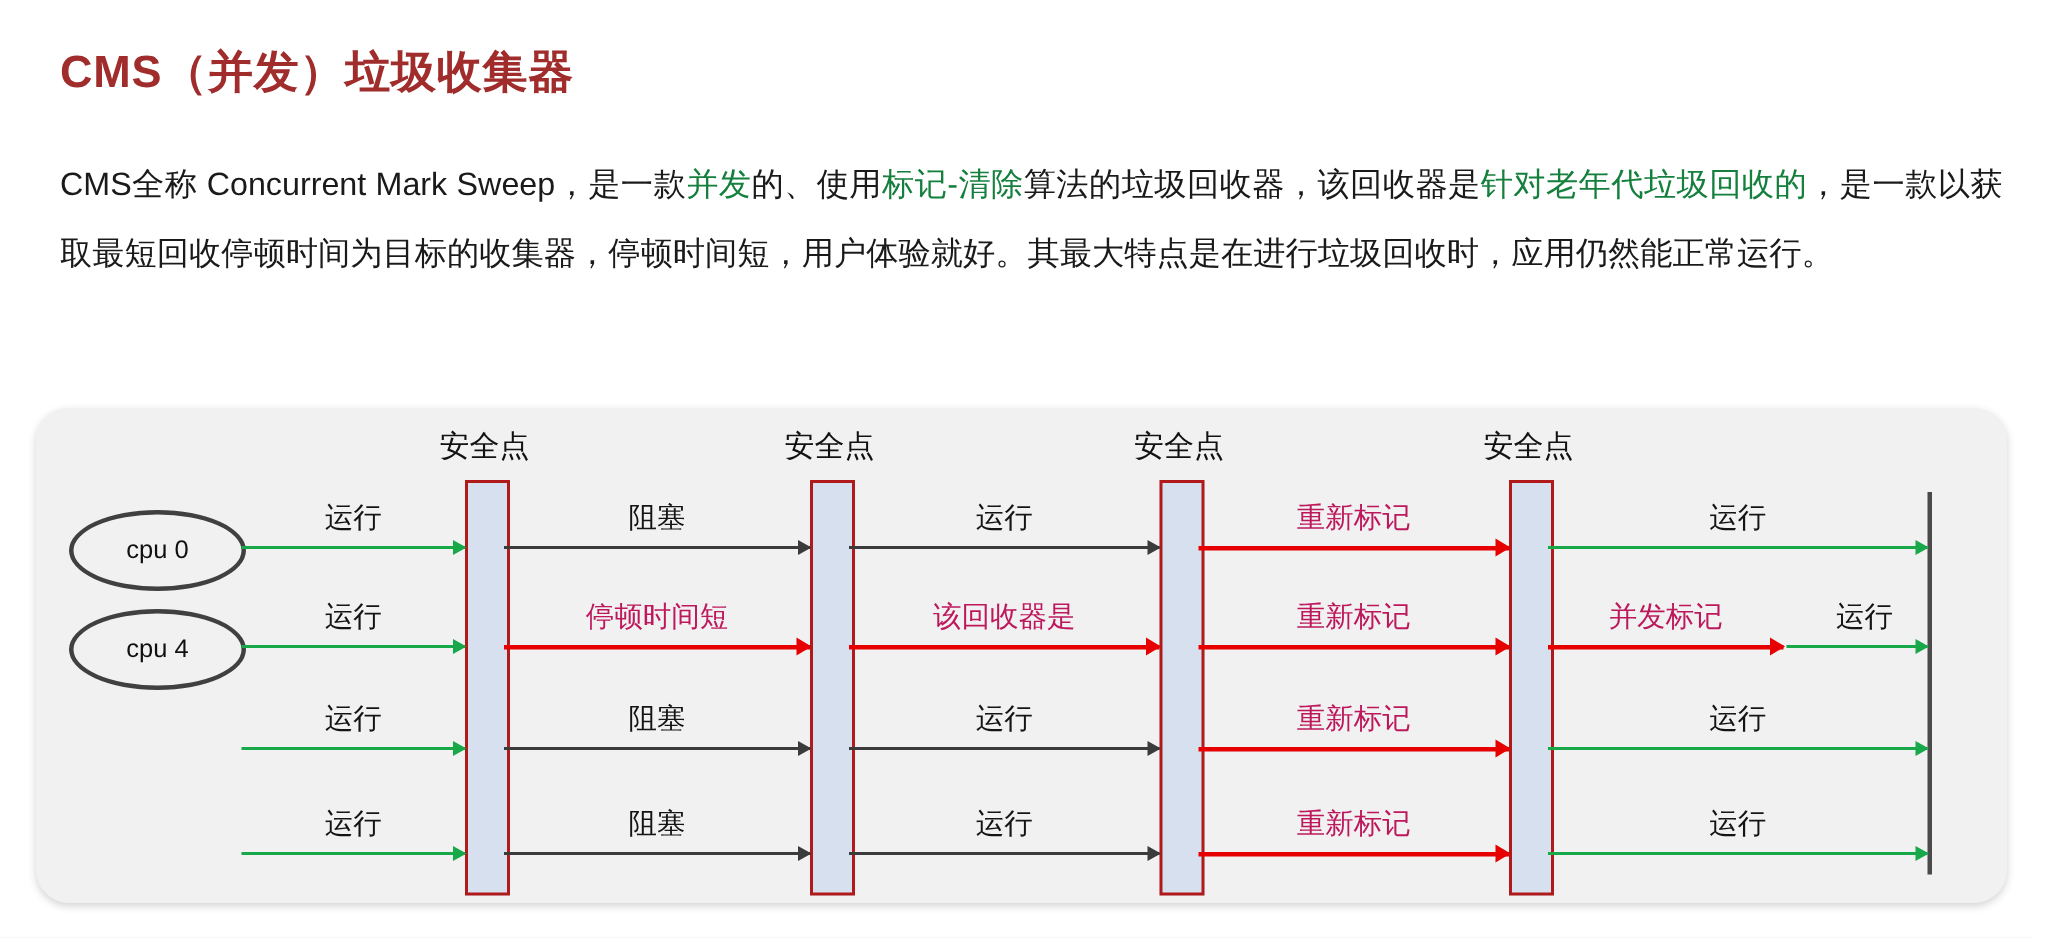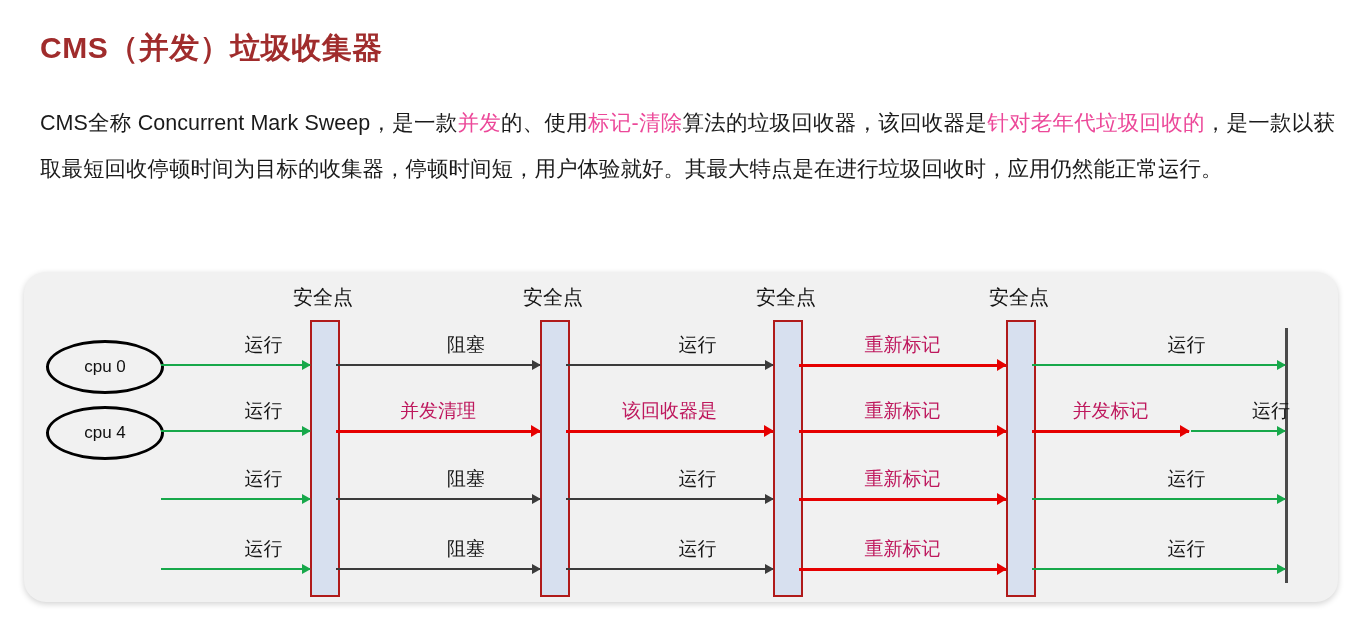--- a/index.html
+++ b/index.html
@@ -14,35 +14,35 @@
   .article-title{
     position:absolute;left:40px;top:8px;
     font-size:30px;font-weight:700;color:#a02c2c;letter-spacing:.5px;
     white-space:nowrap;
   }
   .article-body{
     position:absolute;left:40px;top:78px;width:1295px;
     font-size:21.5px;line-height:46px;color:#1a1a1a;
     text-align:justify;
   }
-  .hl{color:#ec4899;}
+  .hl{color:#15803d;}
 
   
   .diagram{
     position:absolute;left:24px;top:272px;width:1314px;height:330px;
     background:#f1f1f1;border-radius:22px;
     box-shadow:0 2px 6px rgba(0,0,0,.18);
     overflow:hidden;
   }
   .diagram-inner{position:absolute;inset:0;}
 
   
   .cpu{
     position:absolute;width:112px;height:48px;
-    border:3px solid #000000;border-radius:50%;
+    border:3px solid #404040;border-radius:50%;
     background:transparent;
     display:flex;align-items:center;justify-content:center;
     font-size:17px;color:#101010;
   }
 
   
   .safepoint-bar{
     position:absolute;width:26px;
     background:#d7e0ef;border:2.5px solid #b01a1a;
   }
@@ -66,21 +66,21 @@
   .arrow.green::after{border-left:9px solid #17a84a;}
   .arrow.black{background:#3b3b3b;}
   .arrow.black::after{border-left:9px solid #3b3b3b;}
   .arrow.red{background:#e60000;height:2.5px;}
   .arrow.red::after{border-left:10px solid #e60000;border-top:6px solid transparent;border-bottom:6px solid transparent;}
 
   .arrow-label{
     position:absolute;font-size:19px;white-space:nowrap;
     transform:translateX(-50%);
   }
-  .arrow-label.green,.arrow-label.black{color:#141414;margin-left:28px;}
+  .arrow-label.green,.arrow-label.black{color:#141414;}
   .arrow-label.red{color:#be185d;}
 </style>
 </head>
 <body>
 
 <div class="page">
 
   <h1 class="article-title">CMS（并发）垃圾收集器</h1>
 
   <p class="article-body"><span>CMS全称 Concurrent Mark Sweep，是一款</span><span class="hl">并发</span><span>的、使用</span><span class="hl">标记-清除</span><span>算法的垃圾回收器，该回收器是</span><span class="hl">针对老年代垃圾回收的</span><span>，是一款以获取最短回收停顿时间为目标的收集器，停顿时间短，用户体验就好。其最大特点是在进行垃圾回收时，应用仍然能正常运行。</span></p>
@@ -108,21 +108,21 @@
         <div class="arrow-label black" style="left: 414px; top: 60px;">阻塞</div>
         <div class="arrow black" style="left: 542px; top: 92px; width: 207px;"></div>
         <div class="arrow-label black" style="left: 645.5px; top: 60px;">运行</div>
         <div class="arrow red" style="left: 775px; top: 92px; width: 207px;"></div>
         <div class="arrow-label red" style="left: 878.5px; top: 60px;">重新标记</div>
         <div class="arrow green" style="left: 1008px; top: 92px; width: 253px;"></div>
         <div class="arrow-label green" style="left: 1134.5px; top: 60px;">运行</div>
         <div class="arrow green" style="left: 137px; top: 158px; width: 149px;"></div>
         <div class="arrow-label green" style="left: 211.5px; top: 126px;">运行</div>
         <div class="arrow red" style="left: 312px; top: 158px; width: 204px;"></div>
-        <div class="arrow-label red" style="left: 414px; top: 126px;">并发清理</div>
+        <div class="arrow-label red" style="left: 414px; top: 126px;">停顿时间短</div>
         <div class="arrow red" style="left: 542px; top: 158px; width: 207px;"></div>
         <div class="arrow-label red" style="left: 645.5px; top: 126px;">该回收器是</div>
         <div class="arrow red" style="left: 775px; top: 158px; width: 207px;"></div>
         <div class="arrow-label red" style="left: 878.5px; top: 126px;">重新标记</div>
         <div class="arrow red" style="left: 1008px; top: 158px; width: 156.86px;"></div>
         <div class="arrow-label red" style="left: 1086.43px; top: 126px;">并发标记</div>
         <div class="arrow green" style="left: 1166.86px; top: 158px; width: 94.14px;"></div>
         <div class="arrow-label green" style="left: 1218.93px; top: 126px;">运行</div>
         <div class="arrow green" style="left: 137px; top: 226px; width: 149px;"></div>
         <div class="arrow-label green" style="left: 211.5px; top: 194px;">运行</div>

